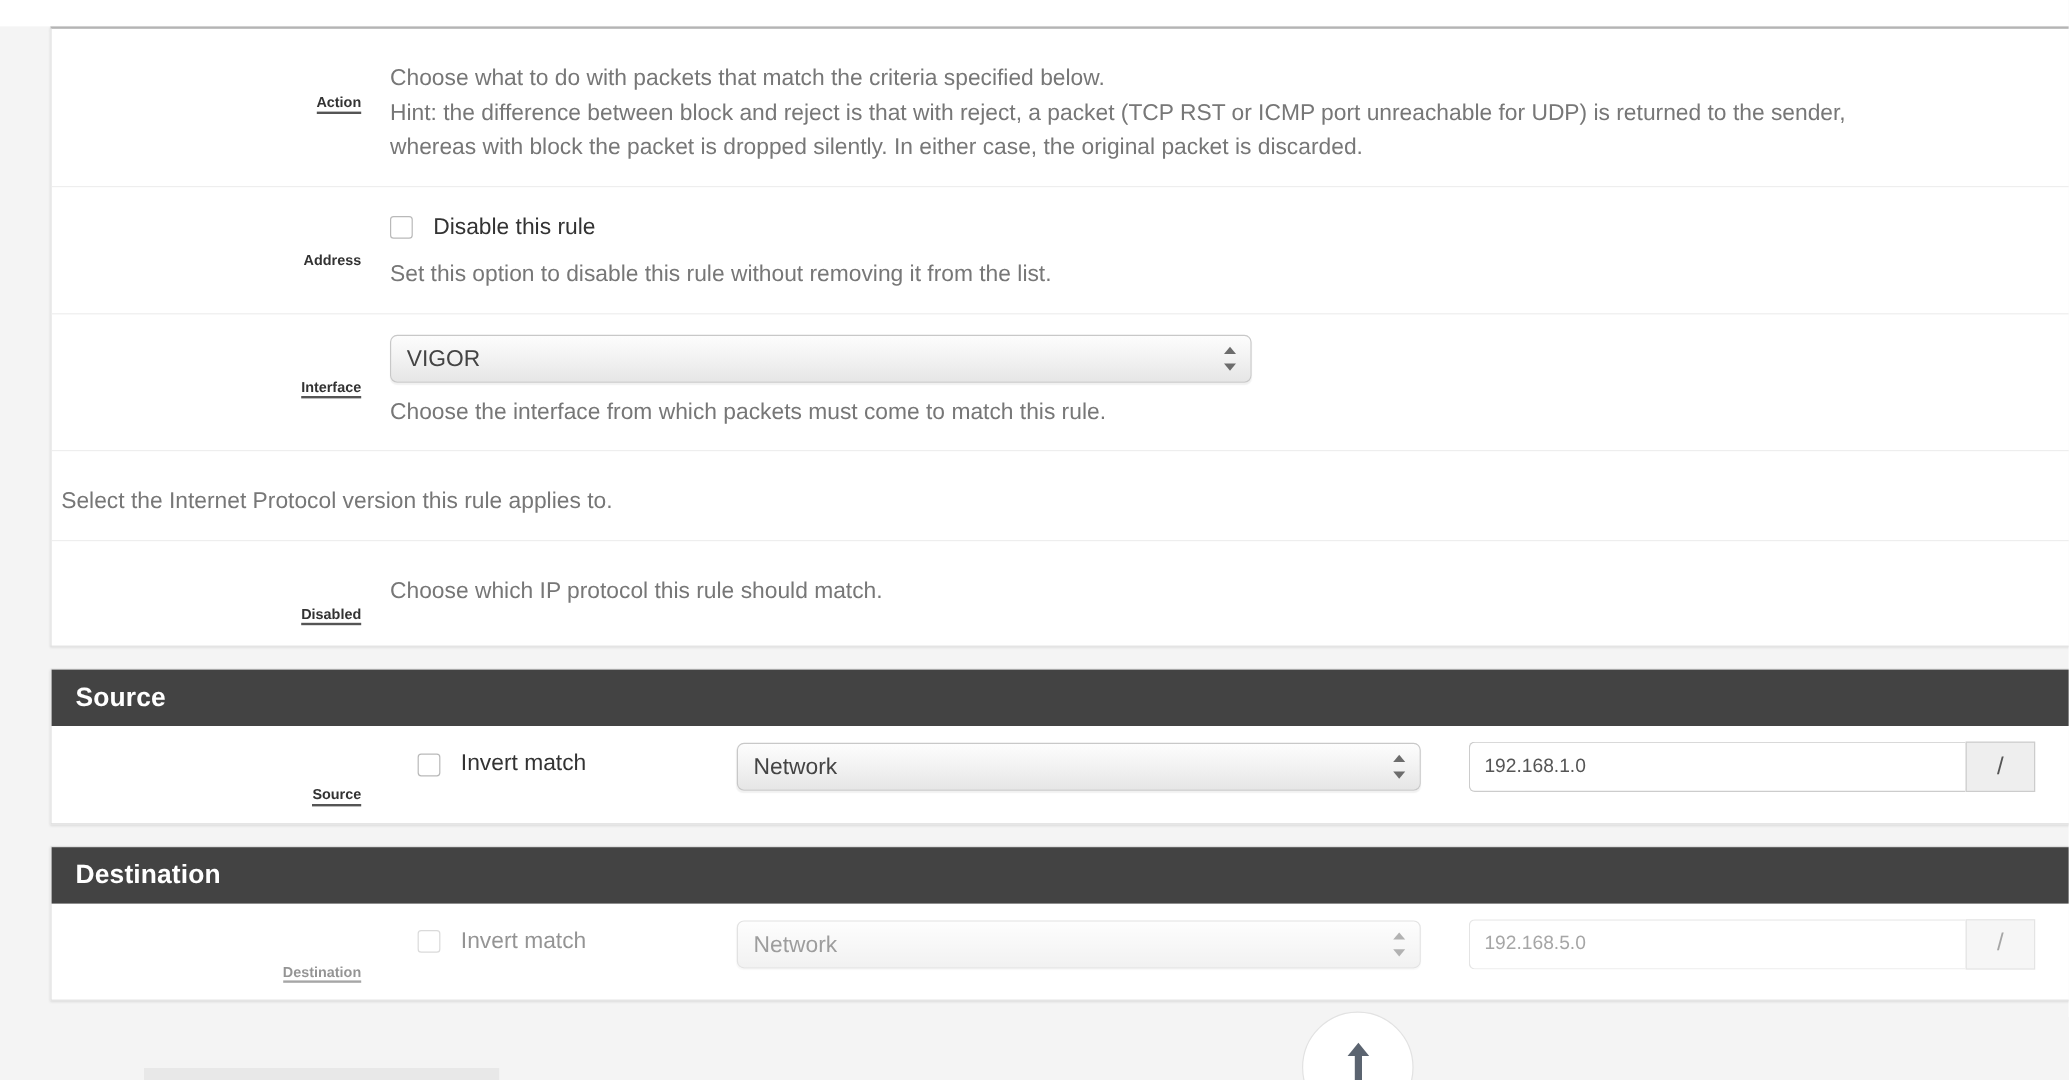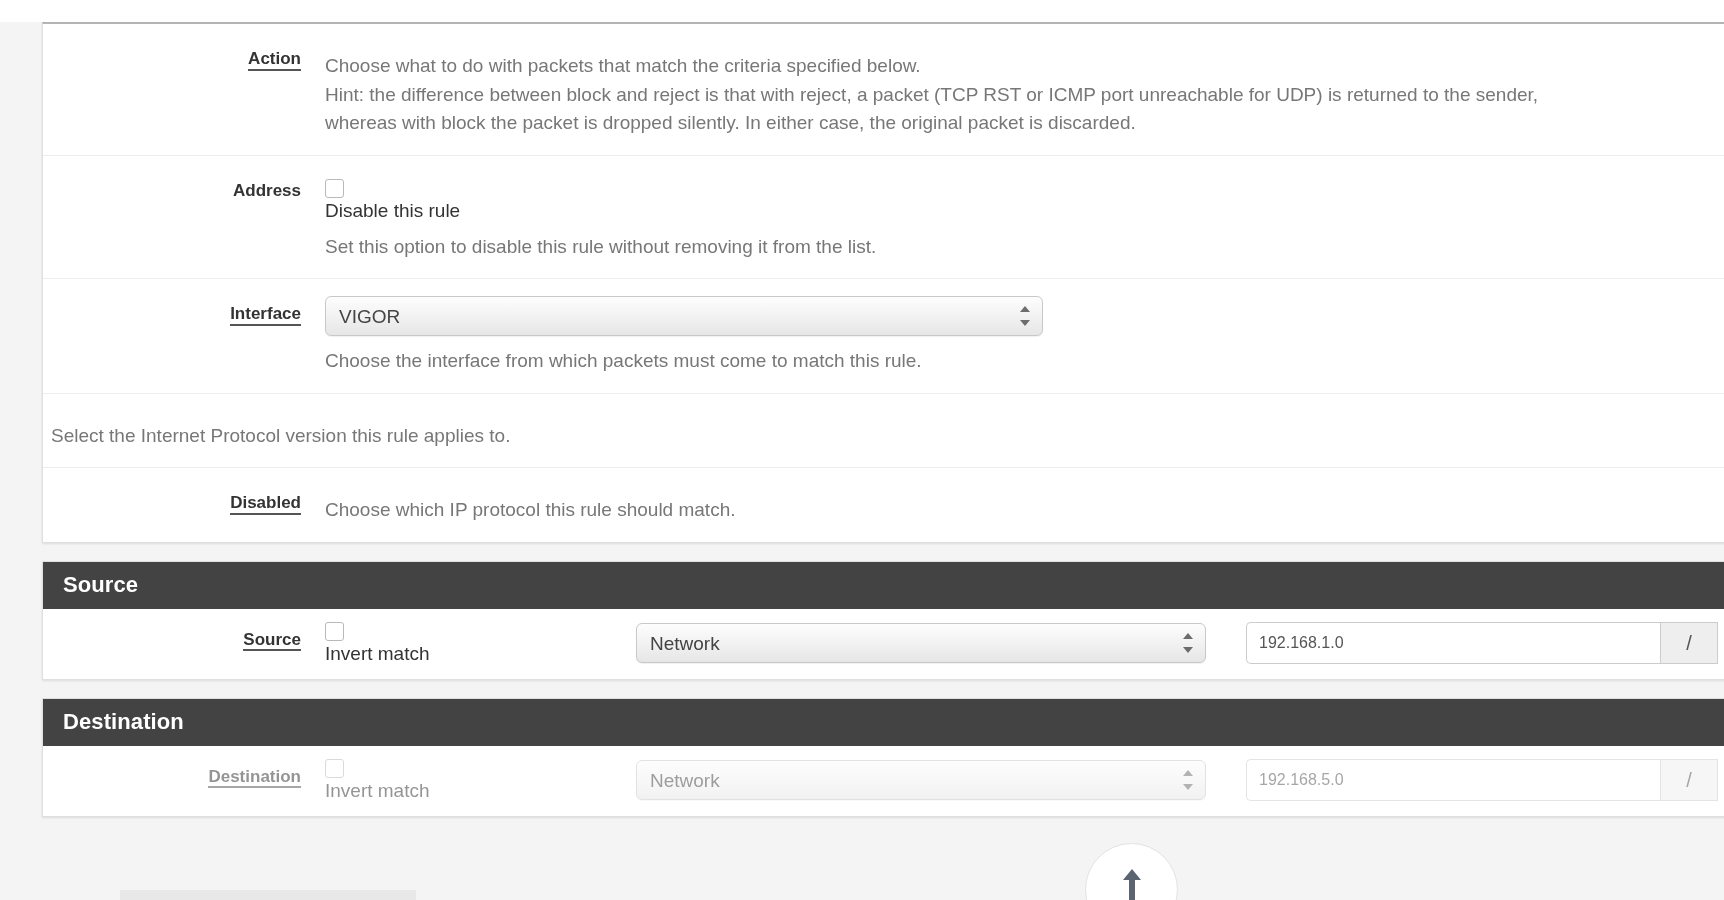--- a/index.html
+++ b/index.html
@@ -67,23 +67,24 @@
   .form-row:last-child { border-bottom: none; }
 
   .form-row.tight { padding: 13px 0 14px 0; min-height: 0; }
 
   .lbl-col {
     width: 274px;
     min-width: 274px;
     text-align: right;
     padding-right: 16px;
     padding-top: 8px;
-    font-size: 17px;
+    font-size: 12px;
     font-weight: bold;
     color: #333333;
+    margin-top: 29px;
   }
   .lbl-col .u {
     border-bottom: 2px solid #555555;
     padding-bottom: 1px;
     display: inline-block;
     line-height: 1.05;
   }
   .lbl-col .plain { display: inline-block; line-height: 1.05; }
 
   .ctl-col { flex: 1 1 auto; padding-left: 8px; min-width: 0; }
@@ -130,34 +131,34 @@
   .help {
     font-size: 19px;
     color: #777777;
     line-height: 1.5;
     margin-top: 11px;
     white-space: nowrap;
   }
   .help div { white-space: nowrap; }
 
   
-  .chk-wrap { display: inline-flex; align-items: flex-start; gap: 2px; padding-top: 6px; flex-direction: column; }
+  .chk-wrap { display: inline-flex; align-items: center; gap: 17px; padding-top: 6px; }
   .chk {
     width: 19px; height: 19px;
     border: 1px solid #b9b9b9;
     border-radius: 3px;
     background: #ffffff;
     display: inline-block;
   }
   .chk-lbl { font-size: 19px; color: #333333; }
 
   
   .addr-row { display: flex; align-items: center; }
-  .addr-invert { width: 266px; min-width: 266px; }
-  .addr-sel-wrap { width: 610px; min-width: 610px; margin-left: 45px; }
+  .addr-invert { width: 266px; min-width: 266px; margin-left: 23px; }
+  .addr-sel-wrap { width: 610px; min-width: 610px; }
   .addr-input-wrap { display: flex; align-items: center; }
 
   .txtin {
     width: 414px;
     height: 42px;
     border: 1px solid #cccccc;
     border-right: none;
     border-radius: 5px 0 0 5px;
     background: #ffffff;
     font-size: 16px;

